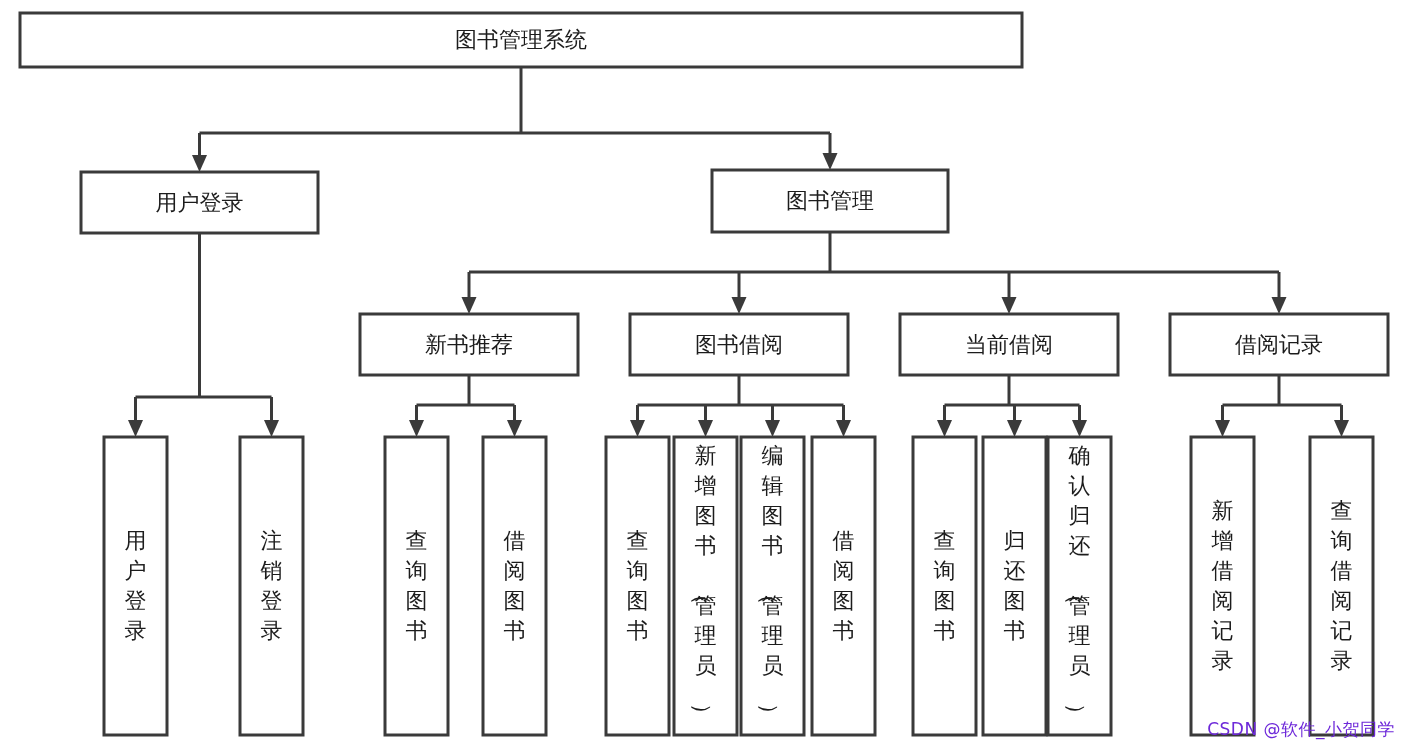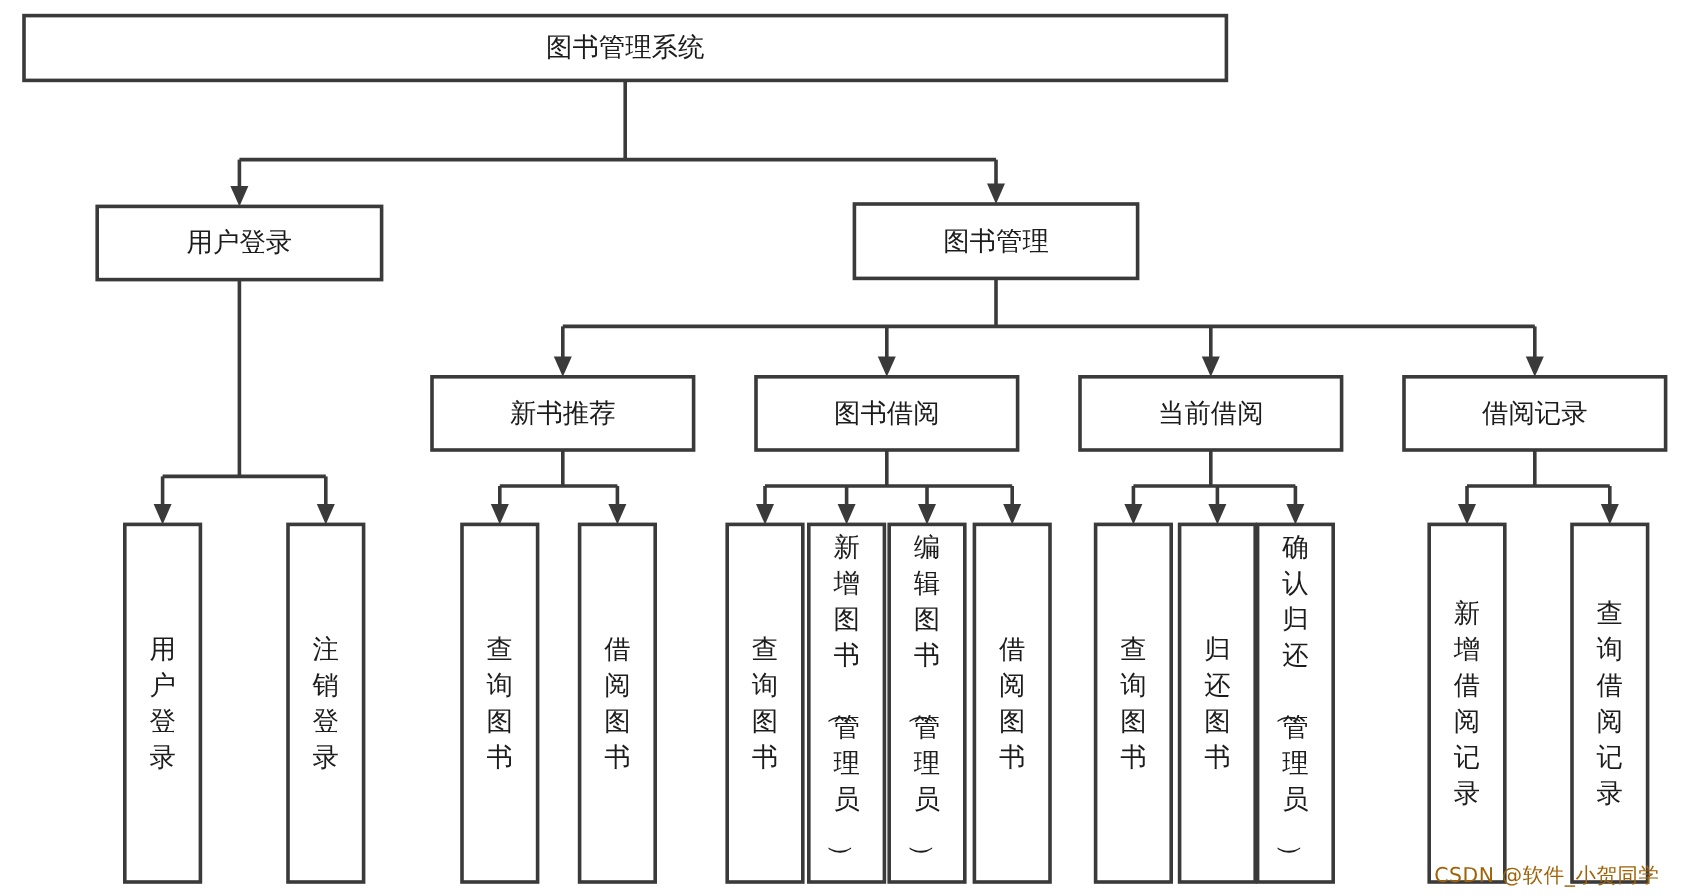--- a/index.html
+++ b/index.html
@@ -51,25 +51,25 @@
     dominant-baseline: middle;
   }
   .node-label-v {
     font-family: "DejaVu Sans", "Liberation Sans", sans-serif;
     font-size: 22px;
     fill: #1c1c1c;
     text-anchor: middle;
   }
   .watermark {
     position: absolute;
-    right: 22px;
+    right: 10px;
     bottom: 6px;
     font-family: "DejaVu Sans", "Liberation Sans", sans-serif;
     font-size: 17px;
-    color: #a16207;
+    color: #6d28d9;
     white-space: nowrap;
     letter-spacing: 0.5px;
     user-select: none;
   }
 </style>
 </head>
 <body>
 
 <div id="diagram-root">
   <svg id="tree-svg" viewBox="0 0 1405 747" xmlns="http://www.w3.org/2000/svg">

